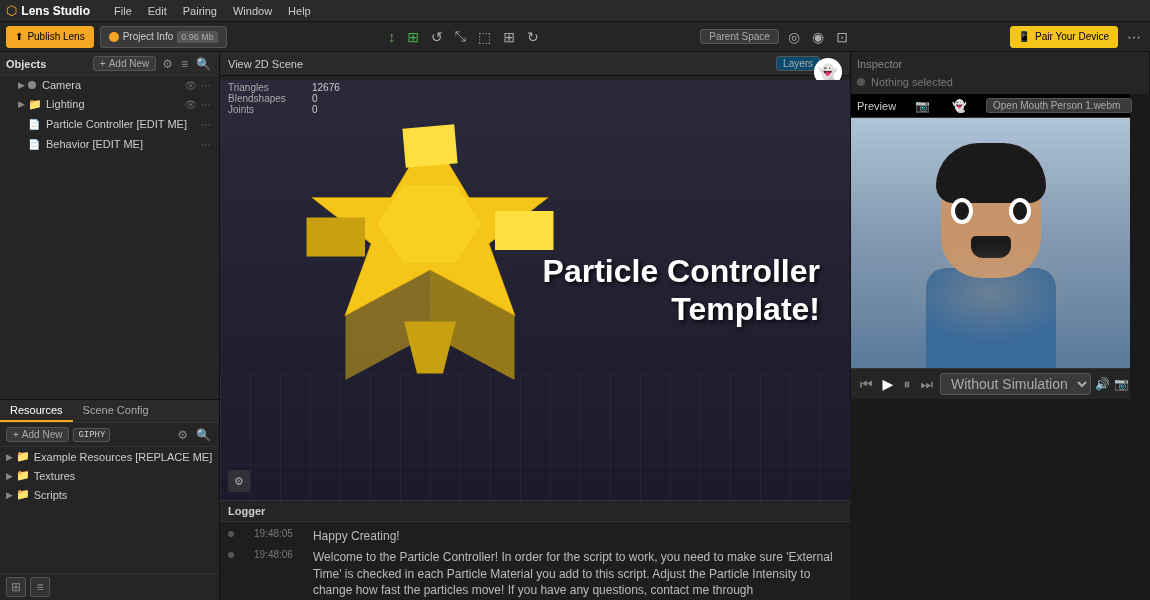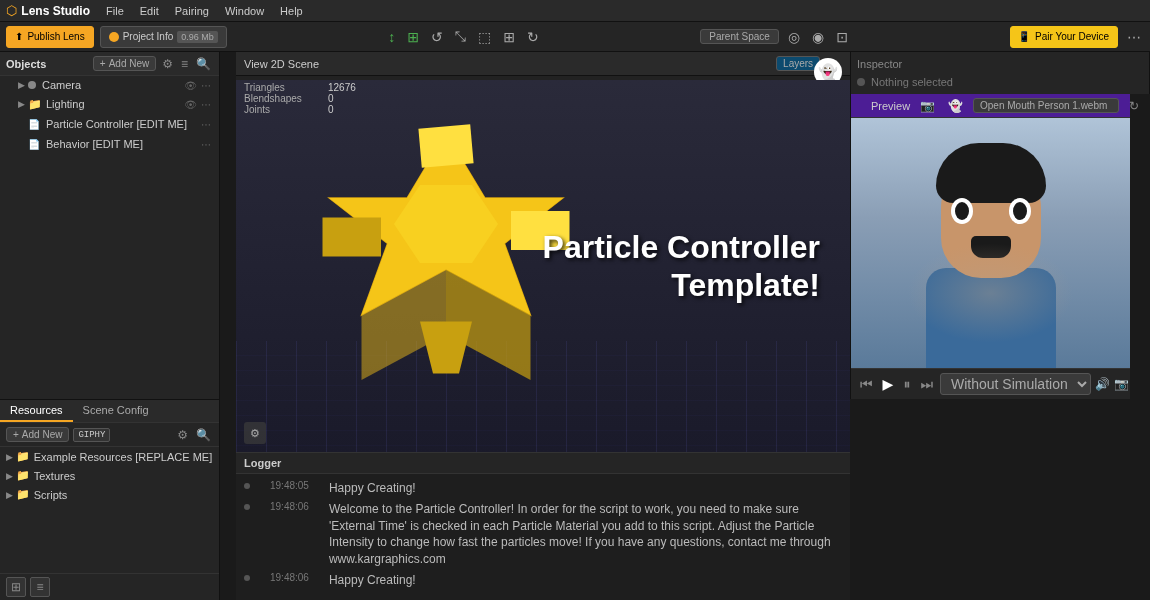--- a/index.html
+++ b/index.html
@@ -1,20 +1,20 @@
 <!DOCTYPE html>
 <html><head>
   <meta charset="utf-8">
   <style>
     * { margin: 0; padding: 0; box-sizing: border-box; }
     body { width: 1150px; height: 600px; overflow: hidden; background: #1a1a1a; font-family: 'Segoe UI', Arial, sans-serif; font-size: 11px; color: #ccc; }
 
     
     #menu-bar { display: flex; align-items: center; height: 22px; background: #2a2a2a; border-bottom: 1px solid #111; padding: 0 6px; gap: 4px; }
-    #menu-bar .app-name { color: #fff; font-weight: bold; font-size: 12px; margin-right: 6px; }
+    #menu-bar .app-name { color: #fff; font-weight: bold; font-size: 12px; margin-right: 14px; }
     #menu-bar .menu-item { color: #ccc; font-size: 11px; padding: 2px 6px; cursor: pointer; }
 
     
     #toolbar { display: flex; align-items: center; height: 30px; background: #252525; border-bottom: 1px solid #111; padding: 0 6px; gap: 6px; }
     .toolbar-btn { background: #3a3a3a; border: 1px solid #555; border-radius: 3px; color: #ccc; font-size: 10px; padding: 2px 8px; cursor: pointer; display: flex; align-items: center; gap: 4px; height: 22px; }
     .toolbar-btn.primary { background: #f5a623; color: #000; border-color: #f5a623; }
     .toolbar-btn .dot { width: 10px; height: 10px; border-radius: 50%; background: #f5a623; display: inline-block; }
     .toolbar-badge { background: #555; color: #aaa; font-size: 9px; padding: 1px 4px; border-radius: 2px; }
     .toolbar-spacer { flex: 1; }
     .toolbar-icon { color: #aaa; font-size: 14px; cursor: pointer; padding: 0 3px; }
@@ -44,21 +44,21 @@
     #resources-section { height: 200px; display: flex; flex-direction: column; }
     .resources-tabs { display: flex; align-items: center; background: #2a2a2a; border-bottom: 1px solid #333; }
     .resources-tab { padding: 4px 10px; font-size: 11px; color: #aaa; cursor: pointer; border-bottom: 2px solid transparent; }
     .resources-tab.active { color: #fff; border-bottom-color: #f5a623; }
     .resources-content { flex: 1; overflow-y: auto; }
     .res-header { display: flex; align-items: center; padding: 4px 6px; gap: 4px; border-bottom: 1px solid #333; }
     .giphy-badge { background: #333; border: 1px solid #555; border-radius: 2px; color: #ccc; font-size: 9px; padding: 1px 4px; font-family: Liberation Mono, monospace; }
     .res-item { display: flex; align-items: center; padding: 3px 6px; cursor: pointer; }
 
     
-    #center-area { flex: 1; display: flex; flex-direction: column; background: #1e1e1e; margin-left: 16px; }
+    #center-area { flex: 1; display: flex; flex-direction: column; background: #1e1e1e; }
 
     
     #viewport { flex: 1; position: relative; background: #222; overflow: hidden; }
     .viewport-header { display: flex; align-items: center; padding: 4px 8px; background: #2a2a2a; border-bottom: 1px solid #111; gap: 6px; z-index: 2; }
     .viewport-title { font-size: 11px; color: #ccc; }
     .layers-btn { background: #0c4a6e; border: 1px solid #555; border-radius: 3px; color: #aaa; font-size: 10px; padding: 1px 6px; cursor: pointer; margin-left: auto; }
 
     
     .viewport-stats { position: absolute; top: 30px; left: 8px; font-size: 10px; color: #aaa; z-index: 3; }
     .stat-row { display: flex; gap: 4px; }
@@ -74,39 +74,39 @@
     .star-shape { width: 100%; height: 100%; }
 
     
     .scene-text { position: absolute; right: 30px; top: 50%; transform: translateY(-50%); text-align: right; }
     .scene-text h1 { font-size: 32px; font-weight: 900; color: #fff; text-shadow: 2px 2px 4px rgba(0,0,0,0.8); line-height: 1.2; }
 
     
     .snap-logo { position: absolute; top: 6px; right: 8px; width: 28px; height: 28px; background: #fff; border-radius: 50%; display: flex; align-items: center; justify-content: center; font-size: 16px; }
 
     
-    #logger { height: 148px; background: #1e1e1e; border-top: 1px solid #333; display: flex; flex-direction: column; }
+    #logger { height: 100px; background: #1e1e1e; border-top: 1px solid #333; display: flex; flex-direction: column; }
     .logger-header { padding: 4px 8px; background: #252525; border-bottom: 1px solid #333; font-size: 11px; color: #ccc; font-weight: bold; }
     .logger-content { flex: 1; overflow-y: auto; padding: 4px 0; }
     .log-url { color: #7ab8f5; font-size: 10px; padding: 2px 8px; }
     .log-row { display: flex; align-items: flex-start; padding: 2px 8px; gap: 20px; }
     .log-dot { width: 6px; height: 6px; border-radius: 50%; background: #555; margin-top: 3px; flex-shrink: 0; }
     .log-time { color: #777; font-size: 10px; white-space: nowrap; flex-shrink: 0; }
     .log-msg { color: #bbb; font-size: 12px; line-height: 1.4; }
 
     
     #right-panels { display: flex; flex-direction: column; }
 
     
     #inspector { width: 300px; background: #252525; border-left: 1px solid #111; border-right: 1px solid #111; display: flex; flex-direction: column; padding: 6px; }
     .inspector-header { font-size: 11px; color: #888; margin-bottom: 6px; display: flex; align-items: center; gap: 4px; }
 
     
     #preview { width: 280px; background: #1a1a1a; border-left: 1px solid #111; display: flex; flex-direction: column; }
-    .preview-header { display: flex; align-items: center; padding: 4px 20px; background: #4c1d95; border-bottom: 1px solid #333; gap: 7px; }
+    .preview-header { display: flex; align-items: center; padding: 4px 6px; background: #000000; border-bottom: 1px solid #333; gap: 16px; }
     .preview-title { font-size: 11px; color: #ccc; flex: 1; }
     .preview-file { background: #3a3a3a; border: 1px solid #555; border-radius: 3px; color: #aaa; font-size: 10px; padding: 1px 6px; flex: 1; }
     .preview-btn { color: #888; cursor: pointer; font-size: 12px; padding: 0 3px; }
     .preview-video { flex: 1; background: #c8c8d0; position: relative; overflow: hidden; }
     .person-placeholder { width: 100%; height: 100%; background: linear-gradient(180deg, #b0c4d8 0%, #8a9eb5 40%, #5a7a9a 100%); position: relative; display: flex; flex-direction: column; align-items: center; }
     
     .person-head { width: 100px; height: 120px; background: #c8956a; border-radius: 50px 50px 40px 40px; margin-top: 40px; position: relative; }
     .person-hair { position: absolute; top: -15px; left: -5px; right: -5px; height: 60px; background: #1a1a1a; border-radius: 50px 50px 20px 20px; }
     .person-eyes { position: absolute; top: 40px; left: 10px; right: 10px; display: flex; justify-content: space-between; }
     .person-eye { width: 22px; height: 26px; background: #fff; border-radius: 50%; display: flex; align-items: center; justify-content: center; }

